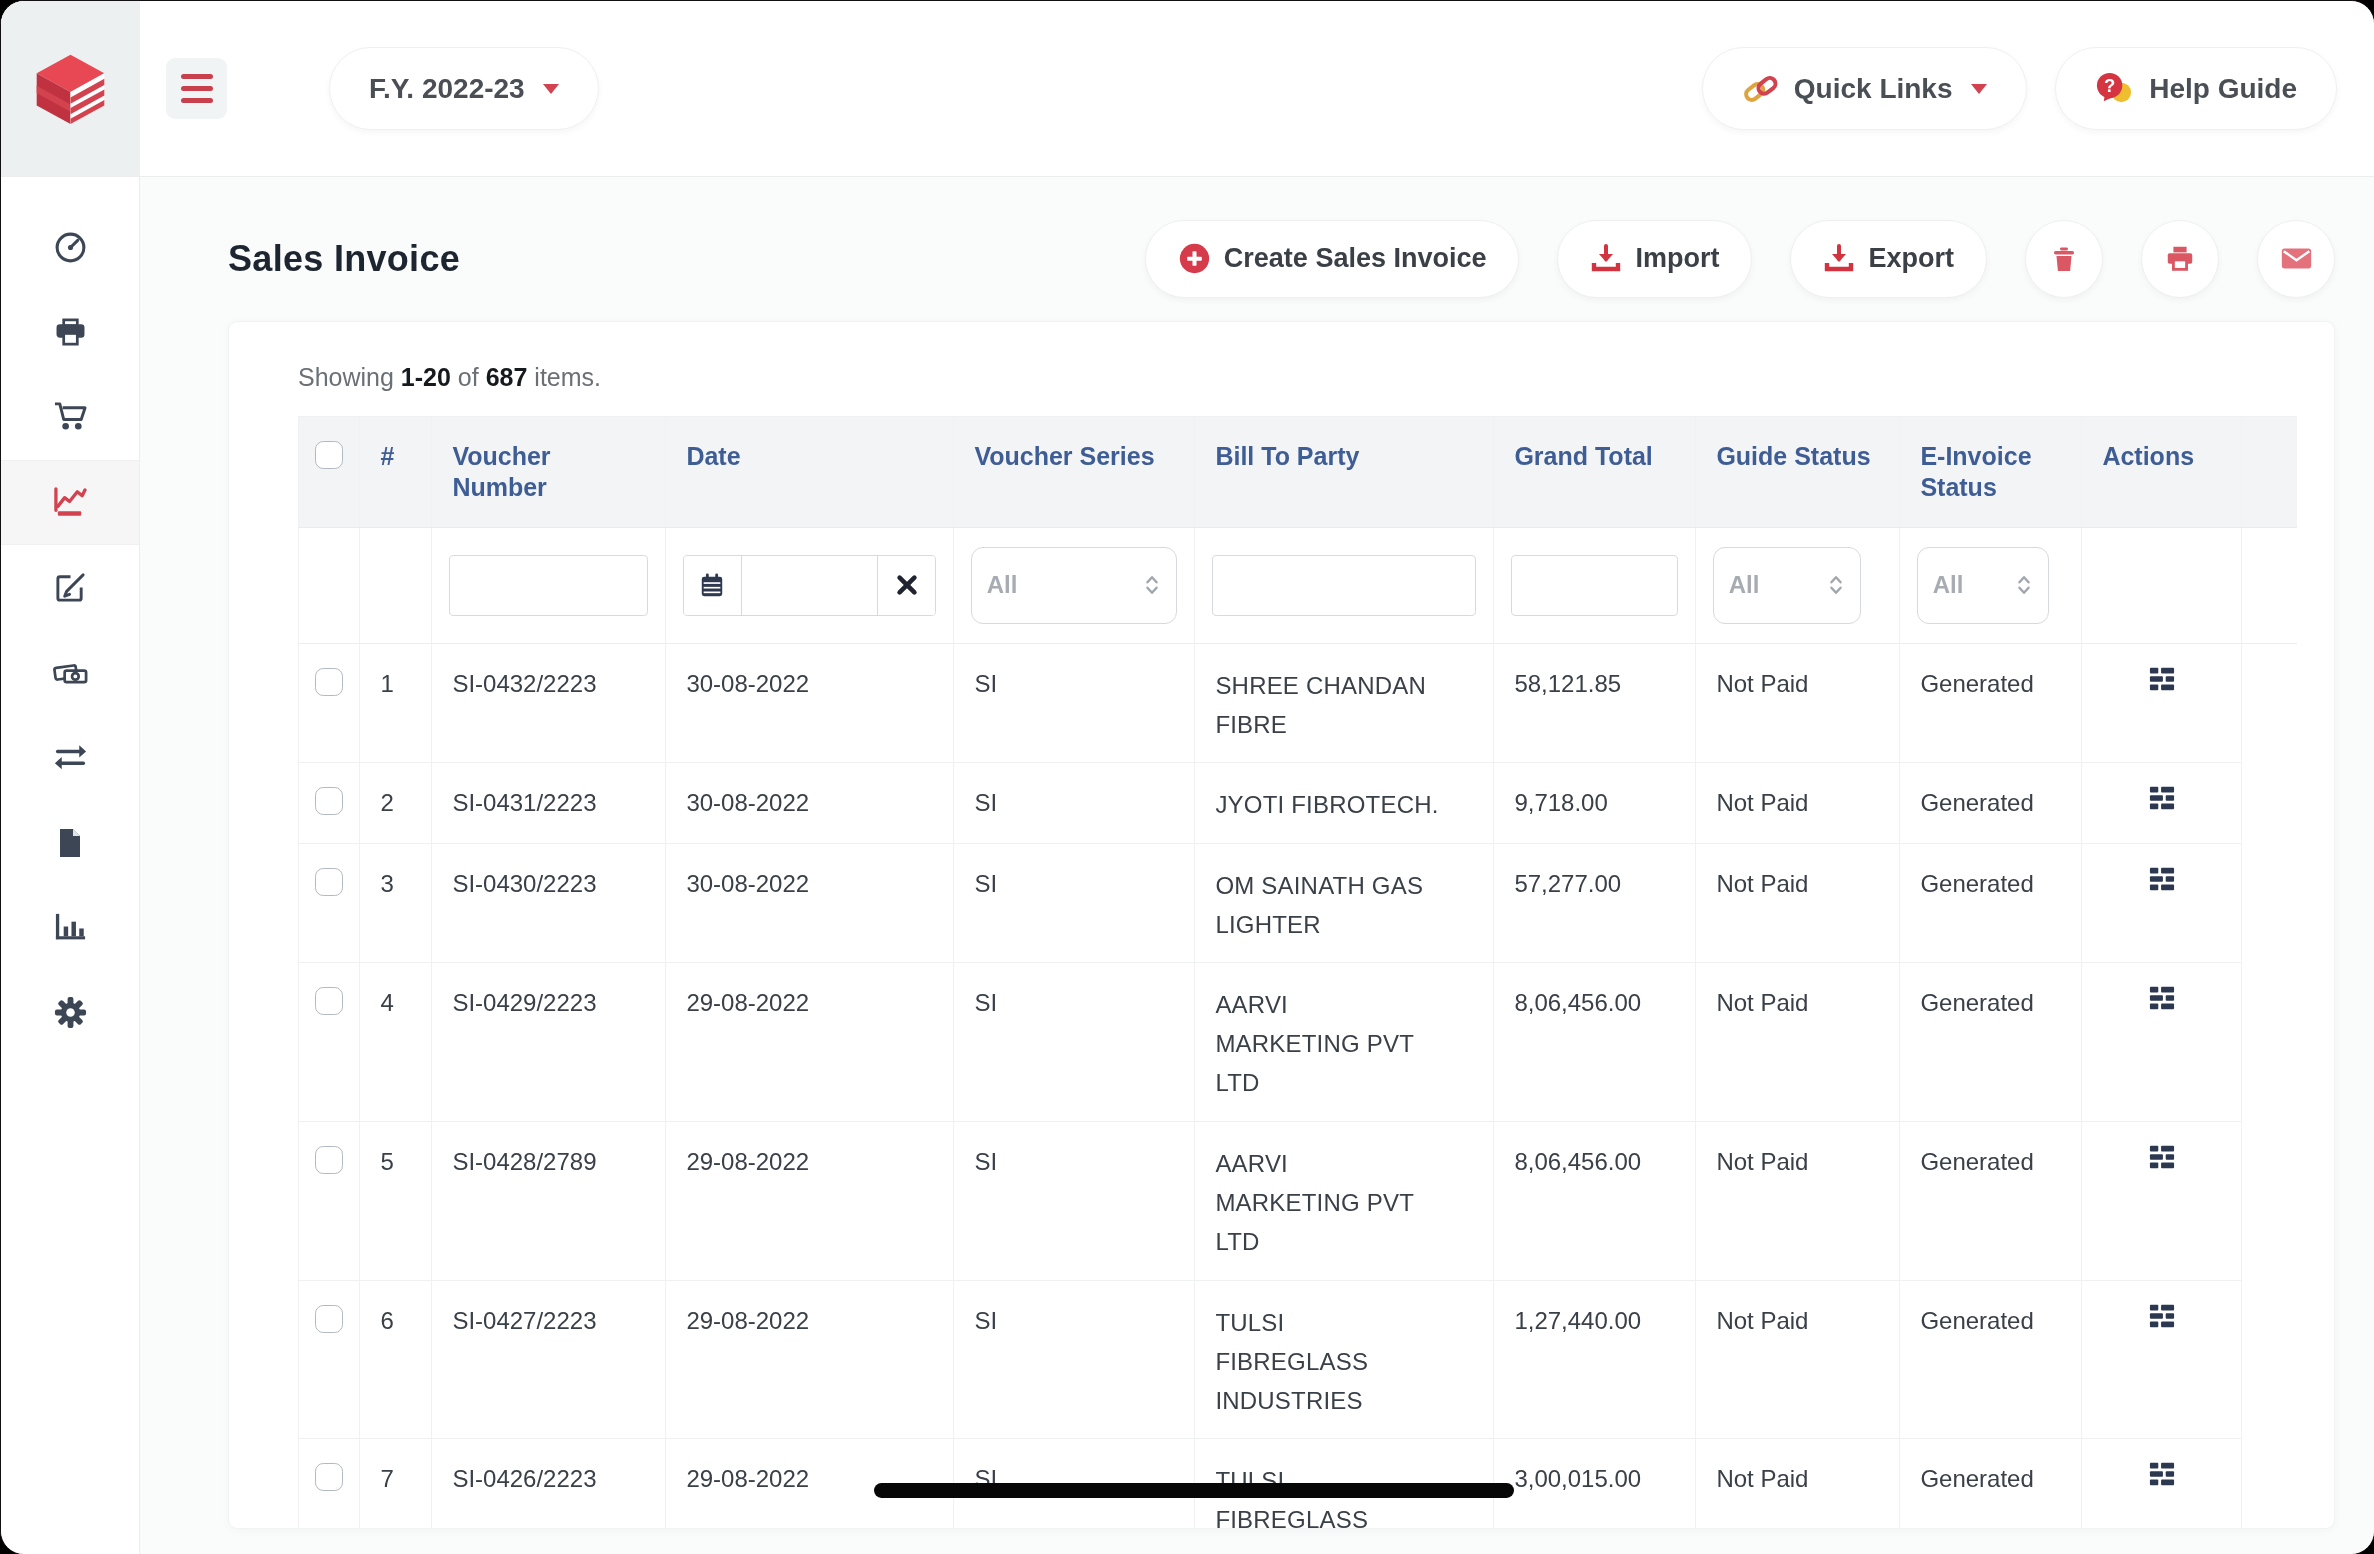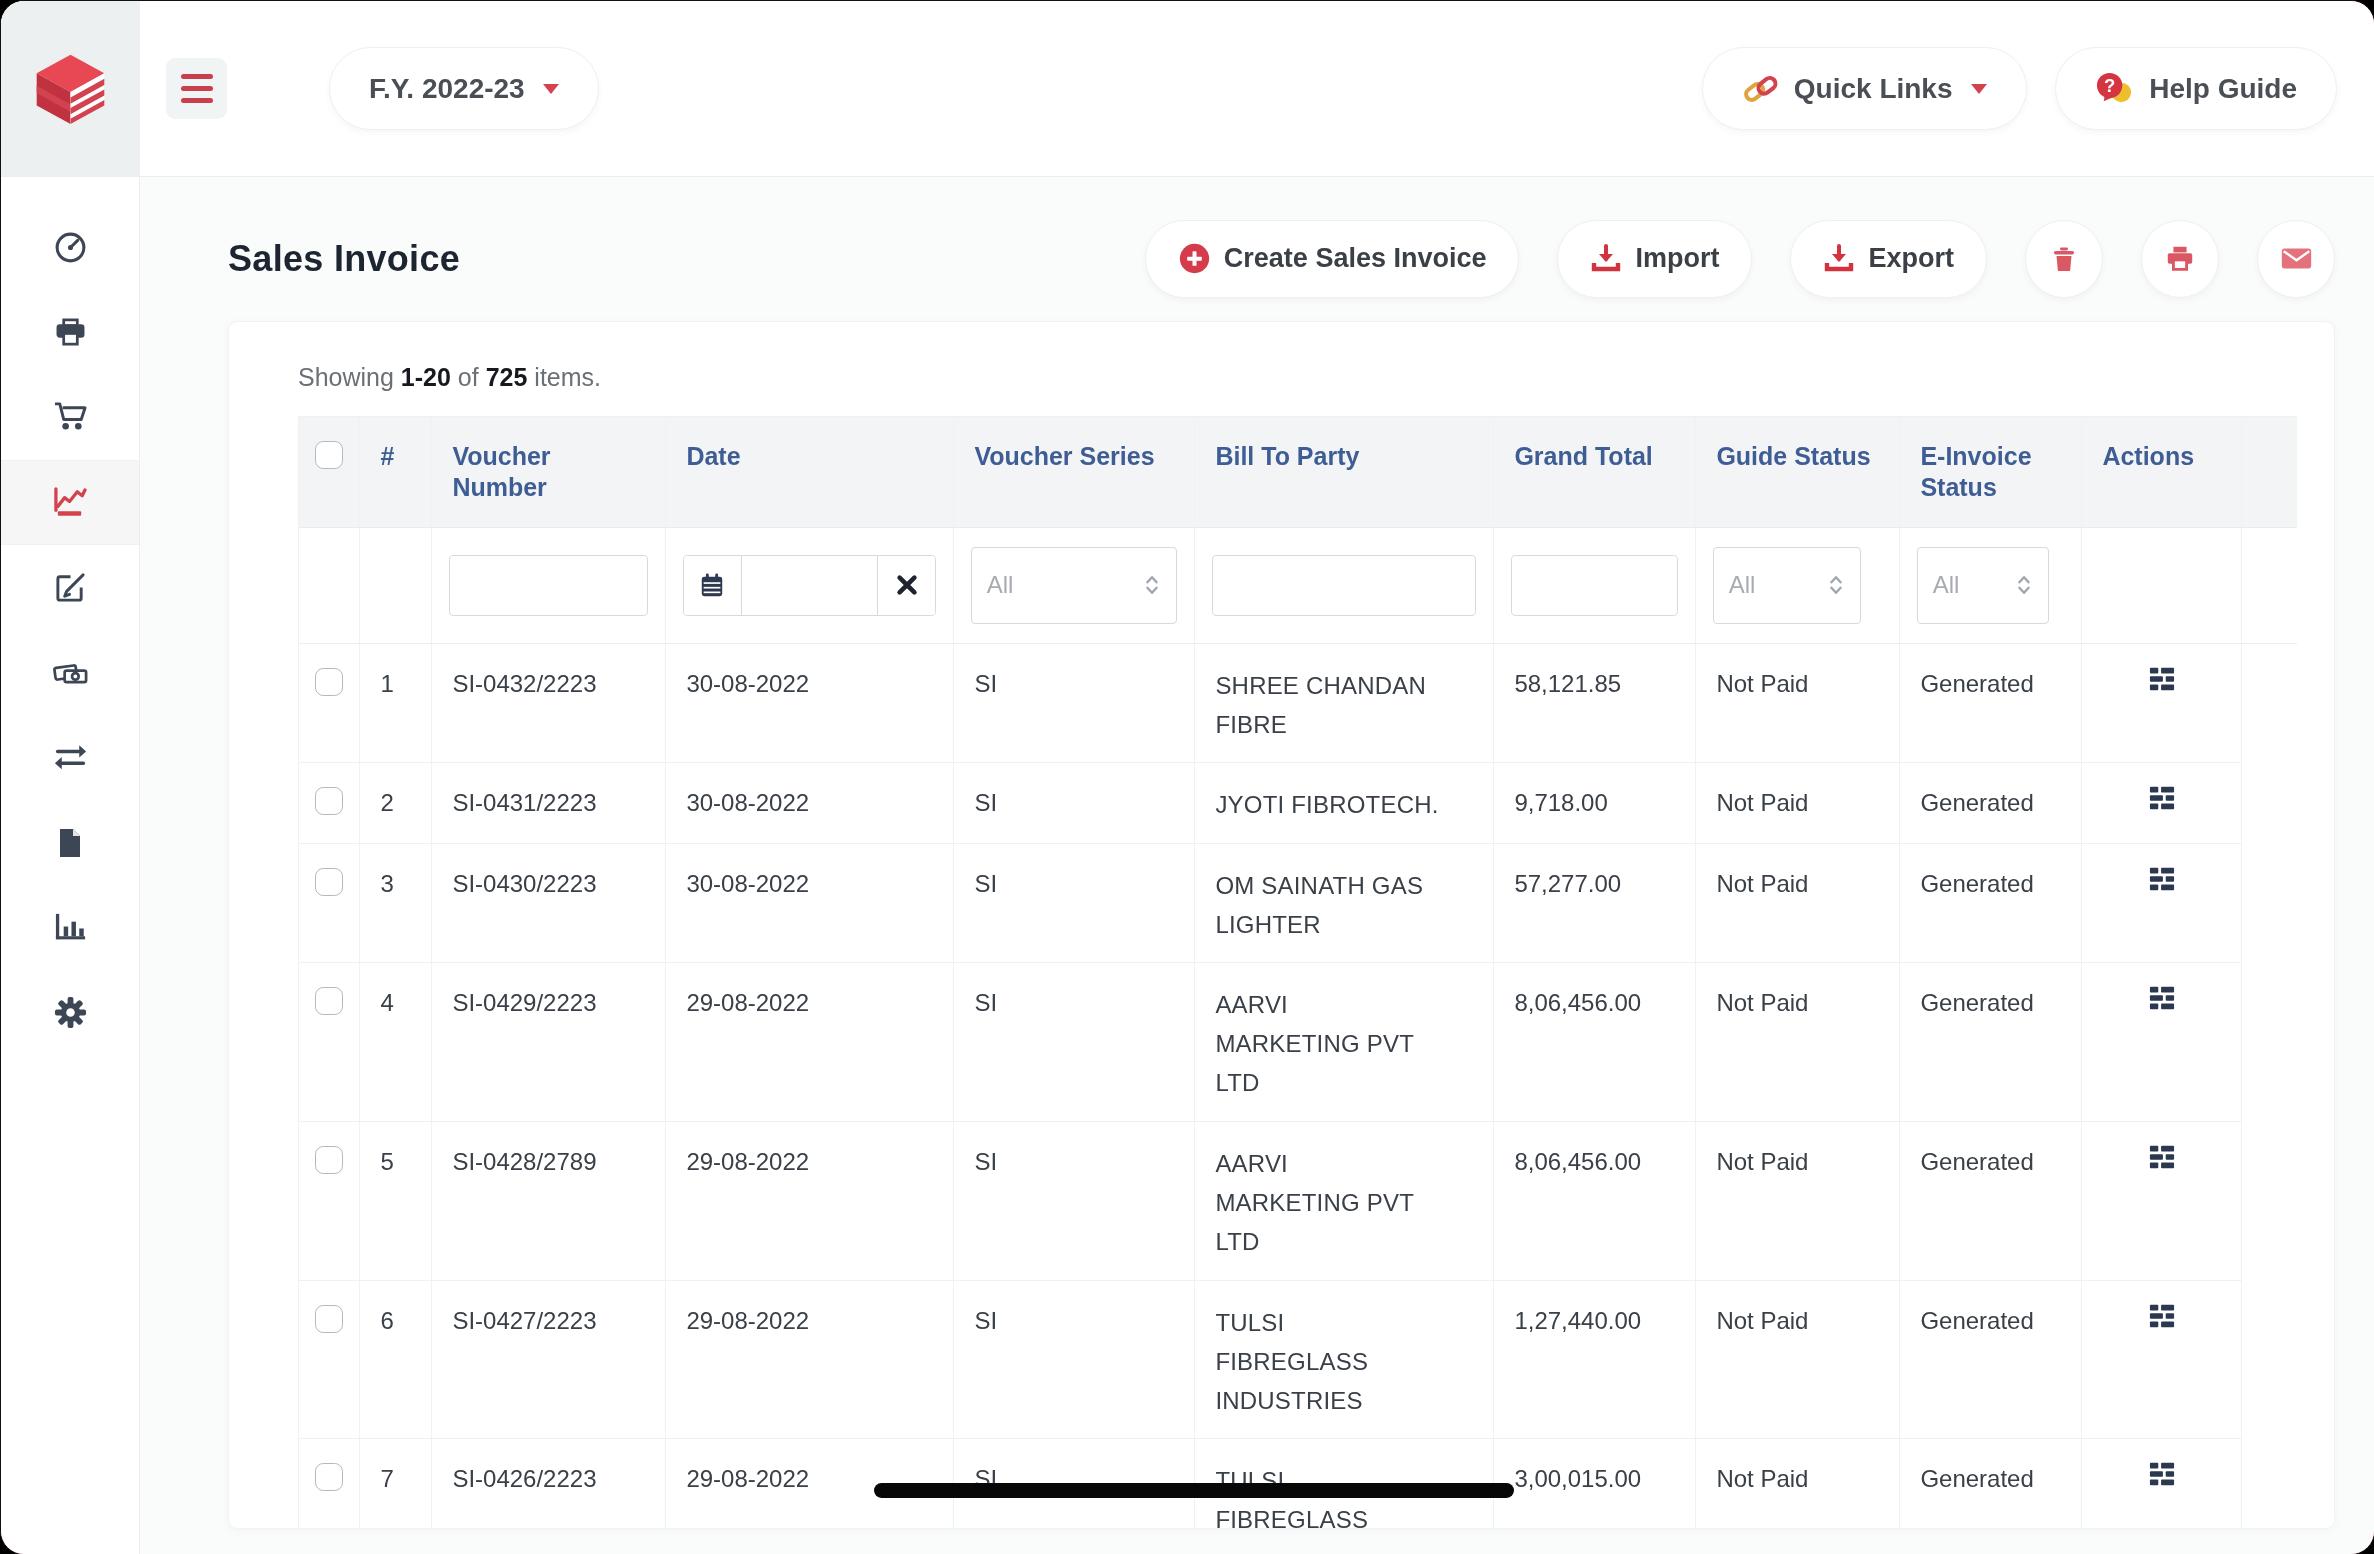--- a/index.html
+++ b/index.html
@@ -69,22 +69,22 @@
 
   .checkbox{display:inline-block;width:28px;height:28px;border:1.9px solid #b3b9c2;border-radius:8.3px;background:#fff;cursor:pointer;}
 
   .f-input{width:100%;height:61px;border:0.9px solid #d6d9dd;border-radius:4.6px;background:#fff;
     font-family:inherit;font-size:24px;color:#3a4048;padding:0 13px;outline:none;}
   .date-filter{display:flex;width:100%;height:61px;border:0.9px solid #d6d9dd;border-radius:4.6px;background:#fff;overflow:hidden;}
   .df-btn{border:none;background:#fff;width:58px;flex:0 0 58px;display:flex;align-items:center;justify-content:center;cursor:pointer;}
   .df-btn.cal{border-right:0.9px solid #d6d9dd;}
   .df-input{flex:1;min-width:0;border:none;outline:none;font-family:inherit;font-size:24px;padding:0 7.4px;}
   .df-btn.clear{border-left:0.9px solid #d6d9dd;}
-  .f-select{height:77px;border:0.9px solid #d6d9dd;border-radius:4px;background:#fff;display:flex;
-    align-items:center;justify-content:space-between;padding:0 13px 0 15px;cursor:pointer;}
+  .f-select{height:77px;border:0.9px solid #d6d9dd;border-radius:12px;background:#fff;display:flex;
+    align-items:center;justify-content:space-between;padding:0 13px 0 15px;cursor:pointer;font-weight:bold;}
   .f-select .sel-val{font-size:24px;color:#a7acb2;}
   .f-select.w160{width:148px;} .f-select.w142{width:132px;}
 
   .hscroll{position:absolute;left:645px;bottom:30px;width:640px;height:15px;background:#070707;border-radius:7.4px;cursor:pointer;}
 </style>
 </head>
 <body>
 
 <div class="frame">
 
@@ -261,21 +261,21 @@
             </svg>
           </button>
         </div>
       </div>
 
       <section class="card">
         <p class="showing">
           <span>Showing</span>
           <b>1-20</b>
           <span>of</span>
-          <b>725</b>
+          <b>687</b>
           <span>items.</span>
         </p>
 
         <table>
           <colgroup>
             <col style="width:61px">
               <col style="width:72px">
               <col style="width:234px">
               <col style="width:288px">
             <col style="width:241px">

